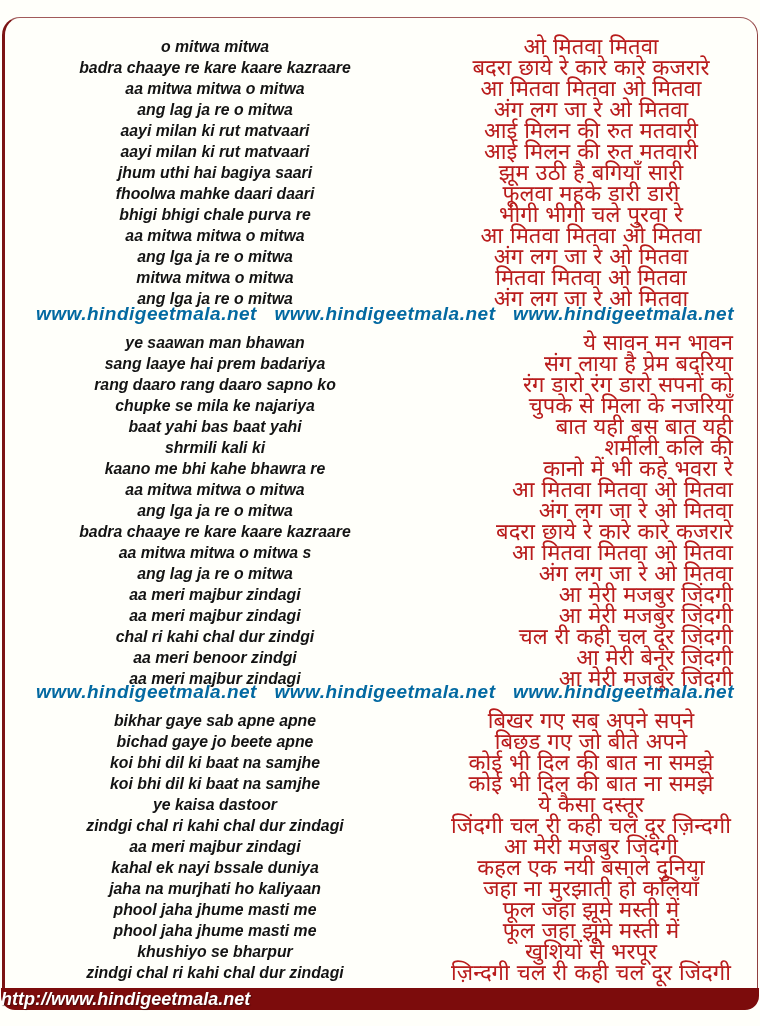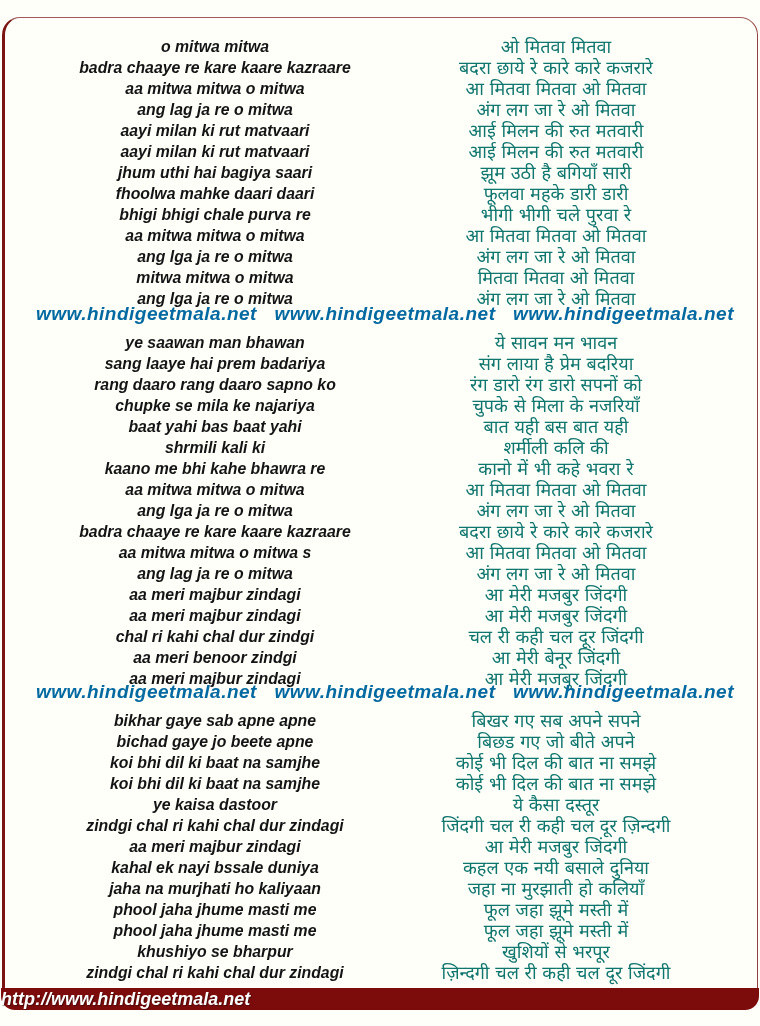--- a/index.html
+++ b/index.html
@@ -7,22 +7,22 @@
   .page{position:relative;width:760px;height:1026px;overflow:hidden;background:#fffffa;text-decoration:underline;}
   .frame{position:absolute;left:2px;right:2px;top:17px;height:971px;
          border-top:1px solid #a15a5a;border-right:1px solid #904040;border-left:3px solid #7c1414;
          border-bottom:none;border-radius:18px 18px 0 0;pointer-events:none;}
   .lyrics-area{position:absolute;left:0;top:0;width:760px;height:988px;}
   .col{position:absolute;text-align:center;}
   .col .line{height:21px;line-height:21px;white-space:nowrap;}
   .latin{left:3px;width:424px;transform:scaleX(0.93);transform-origin:50% 0;
          font-family:"Liberation Sans",sans-serif;font-style:italic;font-weight:bold;
          font-size:17px;color:#141414;}
-  .hindi{left:414px;width:284px;font-family:"DejaVu Serif","Liberation Serif",serif;
-         font-size:18px;color:#0f766e;}
+  .hindi{left:449px;width:284px;font-family:"DejaVu Serif","Liberation Serif",serif;
+         font-size:22px;color:#b91c1c;}
   .wm-row{position:absolute;left:36px;right:26px;height:22px;display:flex;
           justify-content:space-between;align-items:center;}
   .wm{font-family:"Liberation Sans",sans-serif;font-style:italic;font-weight:bold;
       font-size:19px;letter-spacing:0.5px;color:#0369a1;white-space:nowrap;}
   .wm-row.row1{top:303px;}
   .wm-row.row2{top:681px;}
   .footer-bar{position:absolute;left:1px;right:1px;top:988px;height:22px;background:#7c0c0c;
               border-radius:0 0 14px 14px;display:flex;align-items:center;justify-content:flex-start;}
   .footer-url{font-family:"Liberation Sans",sans-serif;font-style:italic;font-weight:bold;
               font-size:18px;color:#ffffff;text-decoration:none;line-height:22px;
@@ -77,21 +77,21 @@
         <div class="line">ang lga ja re o mitwa</div>
         <div class="line">badra chaaye re kare kaare kazraare</div>
         <div class="line">aa mitwa mitwa o mitwa s</div>
         <div class="line">ang lag ja re o mitwa</div>
         <div class="line">aa meri majbur zindagi</div>
         <div class="line">aa meri majbur zindagi</div>
         <div class="line">chal ri kahi chal dur zindgi</div>
         <div class="line">aa meri benoor zindgi</div>
         <div class="line">aa meri majbur zindagi</div>
       </div>
-      <div class="col hindi" style="top: 332px;">
+      <div class="col hindi" style="top: 332px; text-align: right;">
         <div class="line">ये सावन मन भावन</div>
         <div class="line">संग लाया है प्रेम बदरिया</div>
         <div class="line">रंग डारो रंग डारो सपनों को</div>
         <div class="line">चुपके से मिला के नजरियाँ</div>
         <div class="line">बात यही बस बात यही</div>
         <div class="line">शर्मीली कलि की</div>
         <div class="line">कानो में भी कहे भवरा रे</div>
         <div class="line">आ मितवा मितवा ओ मितवा</div>
         <div class="line">अंग लग जा रे ओ मितवा</div>
         <div class="line">बदरा छाये रे कारे कारे कजरारे</div>

